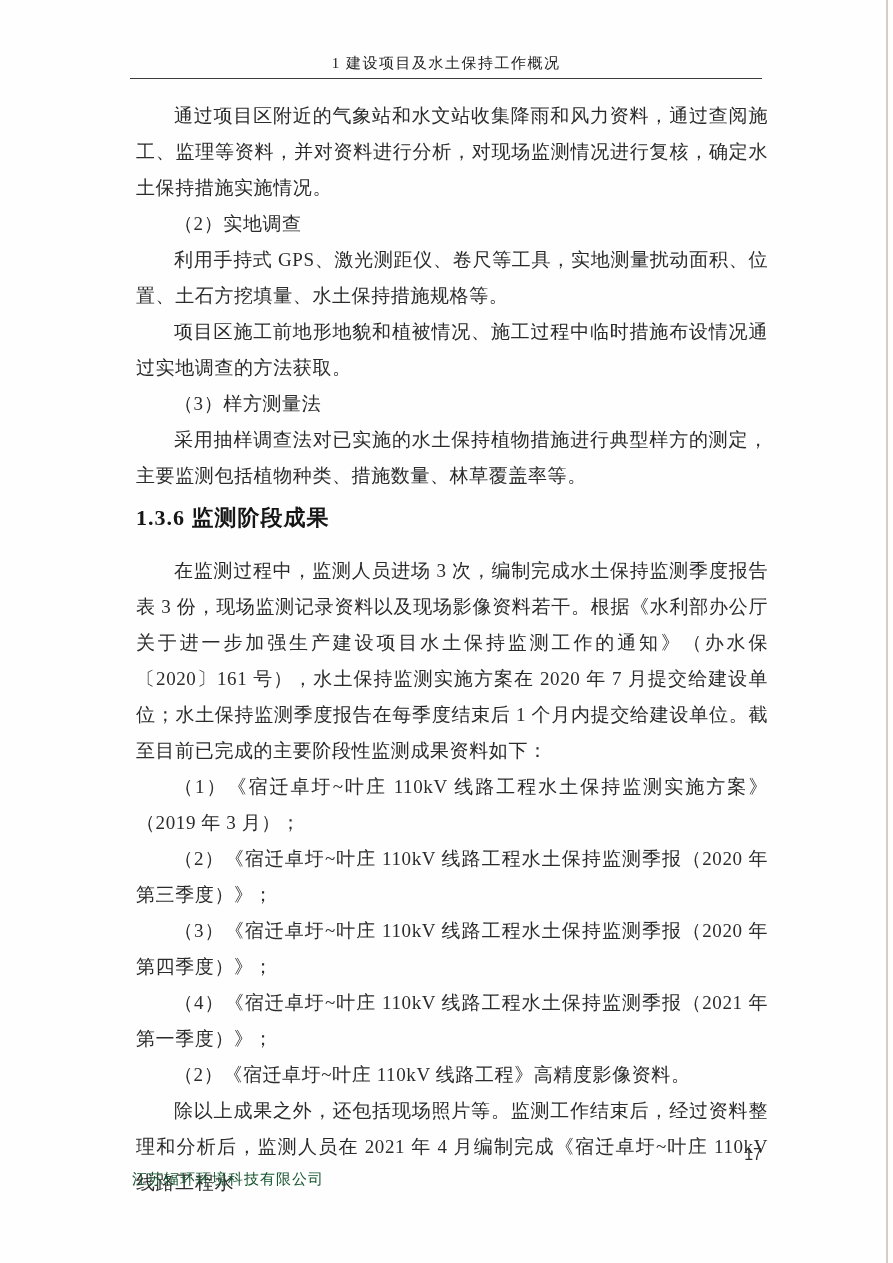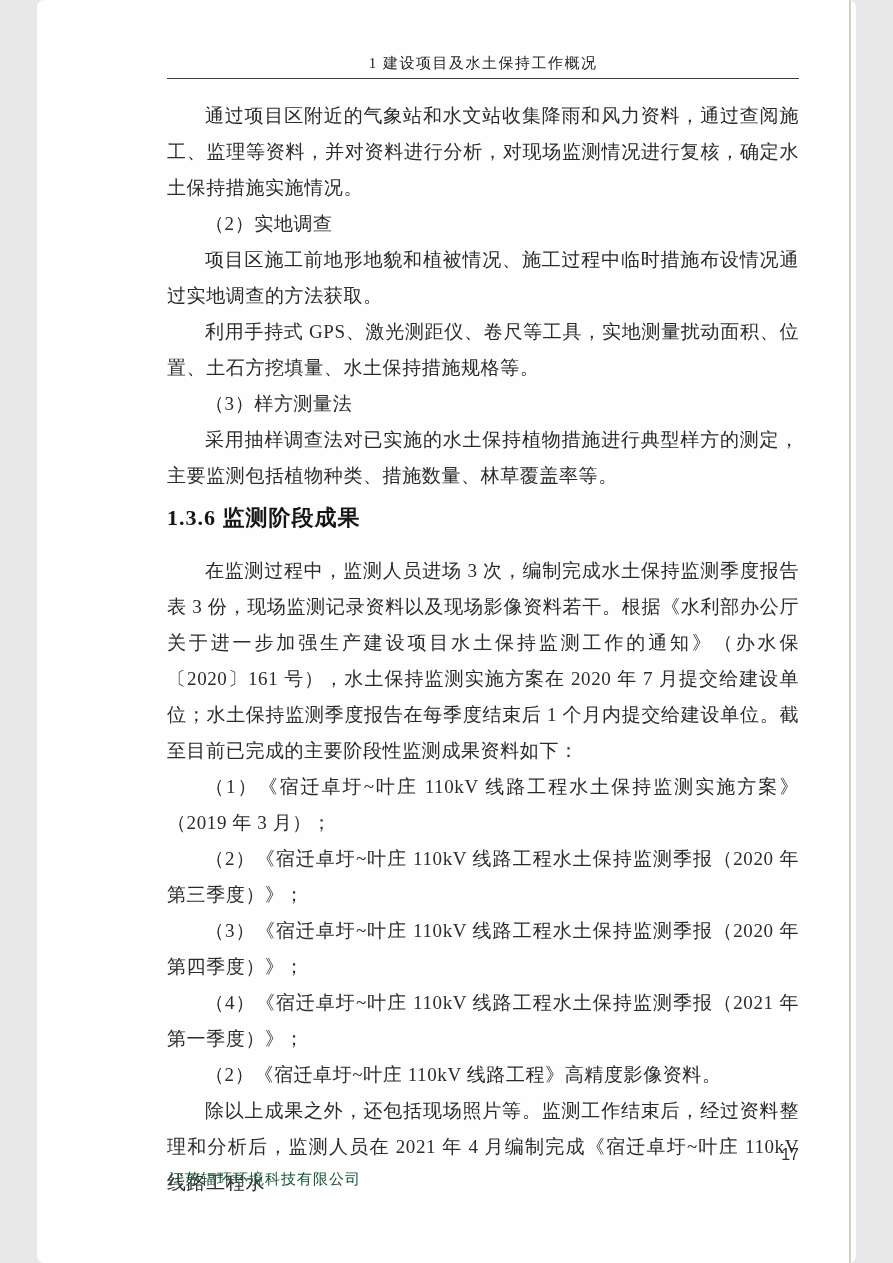--- a/index.html
+++ b/index.html
@@ -2,28 +2,27 @@
 <html><head>
 <meta charset="utf-8">
 <style>
   html, body { margin: 0; padding: 0; }
   body {
     background: #e8e8e8;
     font-family: "Liberation Serif", "DejaVu Serif", serif;
   }
   .page {
     position: relative;
-    width: 819px;
+    width: 893px;
     height: 1263px;
     margin: 0 auto;
     background: #fefefe;
     color: #2b2b2b;
     overflow: hidden;
     box-sizing: border-box;
-    border-radius: 7px;
   }
   
   .scan-edge {
     position: absolute;
     top: 0;
     right: 5px;
     width: 2px;
     height: 100%;
     background: #cdc6ba;
     opacity: 0.85;
@@ -42,21 +41,21 @@
     line-height: 22px;
   }
   .page-header .rule {
     margin-top: 4px;
     height: 0;
     border-top: 1.5px solid #3c3c3c;
   }
   .document-body {
     position: absolute;
     top: 98px;
-    left: 130px;
+    left: 136px;
     width: 632px;
   }
   .document-body p {
     margin: 0;
     font-size: 19px;
     line-height: 36px;
     letter-spacing: 0.6px;
     text-align: justify;
     text-justify: inter-character;
     color: #2b2b2b;
@@ -100,22 +99,22 @@
   <div class="scan-edge" style="background: rgb(205, 198, 186);"></div>
 
   <div class="page-header">
     <div class="title">1 建设项目及水土保持工作概况</div>
     <div class="rule" style="border-top-color: rgb(60, 60, 60);"></div>
   </div>
 
   <main class="document-body">
       <p class="body-para">通过项目区附近的气象站和水文站收集降雨和风力资料，通过查阅施工、监理等资料，并对资料进行分析，对现场监测情况进行复核，确定水土保持措施实施情况。</p>
       <p class="body-para">（2）实地调查</p>
+      <p class="body-para">利用手持式 GPS、激光测距仪、卷尺等工具，实地测量扰动面积、位置、土石方挖填量、水土保持措施规格等。</p>
       <p class="body-para">项目区施工前地形地貌和植被情况、施工过程中临时措施布设情况通过实地调查的方法获取。</p>
-      <p class="body-para">利用手持式 GPS、激光测距仪、卷尺等工具，实地测量扰动面积、位置、土石方挖填量、水土保持措施规格等。</p>
       <p class="body-para">（3）样方测量法</p>
       <p class="body-para">采用抽样调查法对已实施的水土保持植物措施进行典型样方的测定，主要监测包括植物种类、措施数量、林草覆盖率等。</p>
       <p class="heading2">1.3.6 监测阶段成果</p>
       <p class="body-para">在监测过程中，监测人员进场 3 次，编制完成水土保持监测季度报告表 3 份，现场监测记录资料以及现场影像资料若干。根据《水利部办公厅关于进一步加强生产建设项目水土保持监测工作的通知》（办水保〔2020〕161 号），水土保持监测实施方案在 2020 年 7 月提交给建设单位；水土保持监测季度报告在每季度结束后 1 个月内提交给建设单位。截至目前已完成的主要阶段性监测成果资料如下：</p>
       <p class="body-para">（1）《宿迁卓圩~叶庄 110kV 线路工程水土保持监测实施方案》（2019 年 3 月）；</p>
       <p class="body-para">（2）《宿迁卓圩~叶庄 110kV 线路工程水土保持监测季报（2020 年第三季度）》；</p>
       <p class="body-para">（3）《宿迁卓圩~叶庄 110kV 线路工程水土保持监测季报（2020 年第四季度）》；</p>
       <p class="body-para">（4）《宿迁卓圩~叶庄 110kV 线路工程水土保持监测季报（2021 年第一季度）》；</p>
       <p class="body-para">（2）《宿迁卓圩~叶庄 110kV 线路工程》高精度影像资料。</p>
       <p class="body-para">除以上成果之外，还包括现场照片等。监测工作结束后，经过资料整理和分析后，监测人员在 2021 年 4 月编制完成《宿迁卓圩~叶庄 110kV 线路工程水</p>

